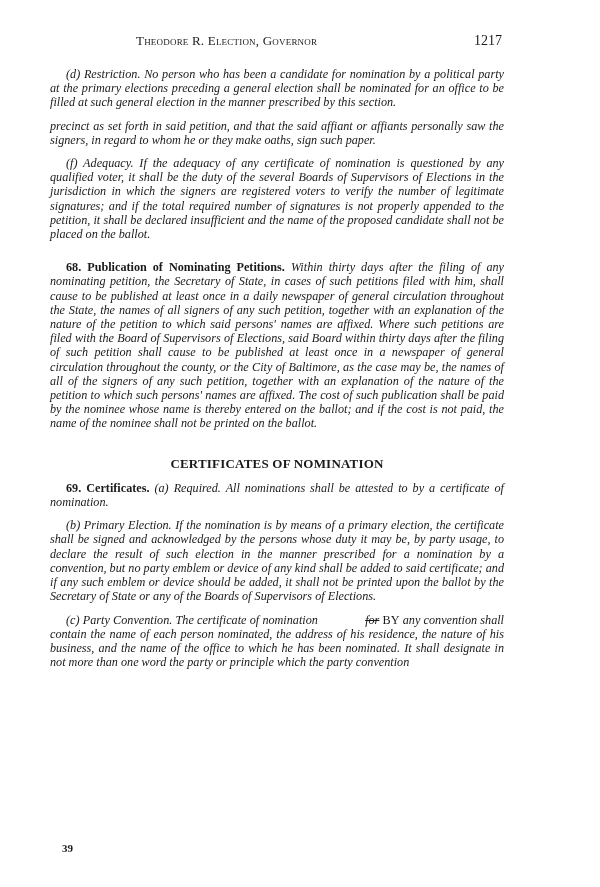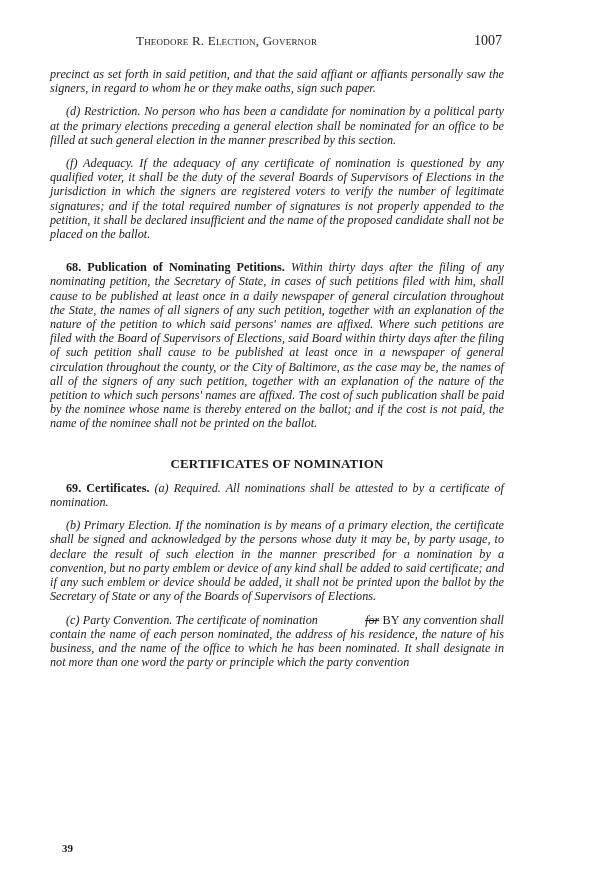--- a/index.html
+++ b/index.html
@@ -43,26 +43,26 @@
       font-size: 11px; font-weight: bold;
       font-family: "Liberation Serif", serif;
     }
   </style>
 </head>
 <body>
 
 <div class="page">
   <div class="header">
     <span class="header-title">Theodore R. Election, Governor</span>
-    <span class="header-page">1007</span>
+    <span class="header-page">1217</span>
   </div>
 
   <div class="body">
+    <p class="para indent">(d) Restriction. No person who has been a candidate for nomination by a political party at the primary elections preceding a general election shall be nominated for an office to be filled at such general election in the manner prescribed by this section.</p>
     <p class="para first">precinct as set forth in said petition, and that the said affiant or affiants personally saw the signers, in regard to whom he or they make oaths, sign such paper.</p>
-    <p class="para indent">(d) Restriction. No person who has been a candidate for nomination by a political party at the primary elections preceding a general election shall be nominated for an office to be filled at such general election in the manner prescribed by this section.</p>
     <p class="para indent">(f) Adequacy. If the adequacy of any certificate of nomination is questioned by any qualified voter, it shall be the duty of the several Boards of Supervisors of Elections in the jurisdiction in which the signers are registered voters to verify the number of legitimate signatures; and if the total required number of signatures is not properly appended to the petition, it shall be declared insufficient and the name of the proposed candidate shall not be placed on the ballot.</p>
 
     <div class="gap-large"></div>
 
     <p class="para indent"><span class="bold-lead">68. Publication of Nominating Petitions.</span><span> Within thirty days after the filing of any nominating petition, the Secretary of State, in cases of such petitions filed with him, shall cause to be published at least once in a daily newspaper of general circulation throughout the State, the names of all signers of any such petition, together with an explanation of the nature of the petition to which said persons' names are affixed.  Where such petitions are filed with the Board of Supervisors of Elections, said Board within thirty days after the filing of such petition shall cause to be published at least once in a newspaper of general circulation throughout the county, or the City of Baltimore, as the case may be, the names of all of the signers of any such petition, together with an explanation of the nature of the petition to which such persons' names are affixed.  The cost of such publication shall be paid by the nominee whose name is thereby entered on the ballot; and if the cost is not paid, the name of the nominee shall not be printed on the ballot.</span></p>
 
     <div class="section-heading">CERTIFICATES OF NOMINATION</div>
 
     <p class="para indent"><span class="bold-lead">69. Certificates.</span><span> (a) Required. All nominations shall be attested to by a certificate of nomination.</span></p>
 

